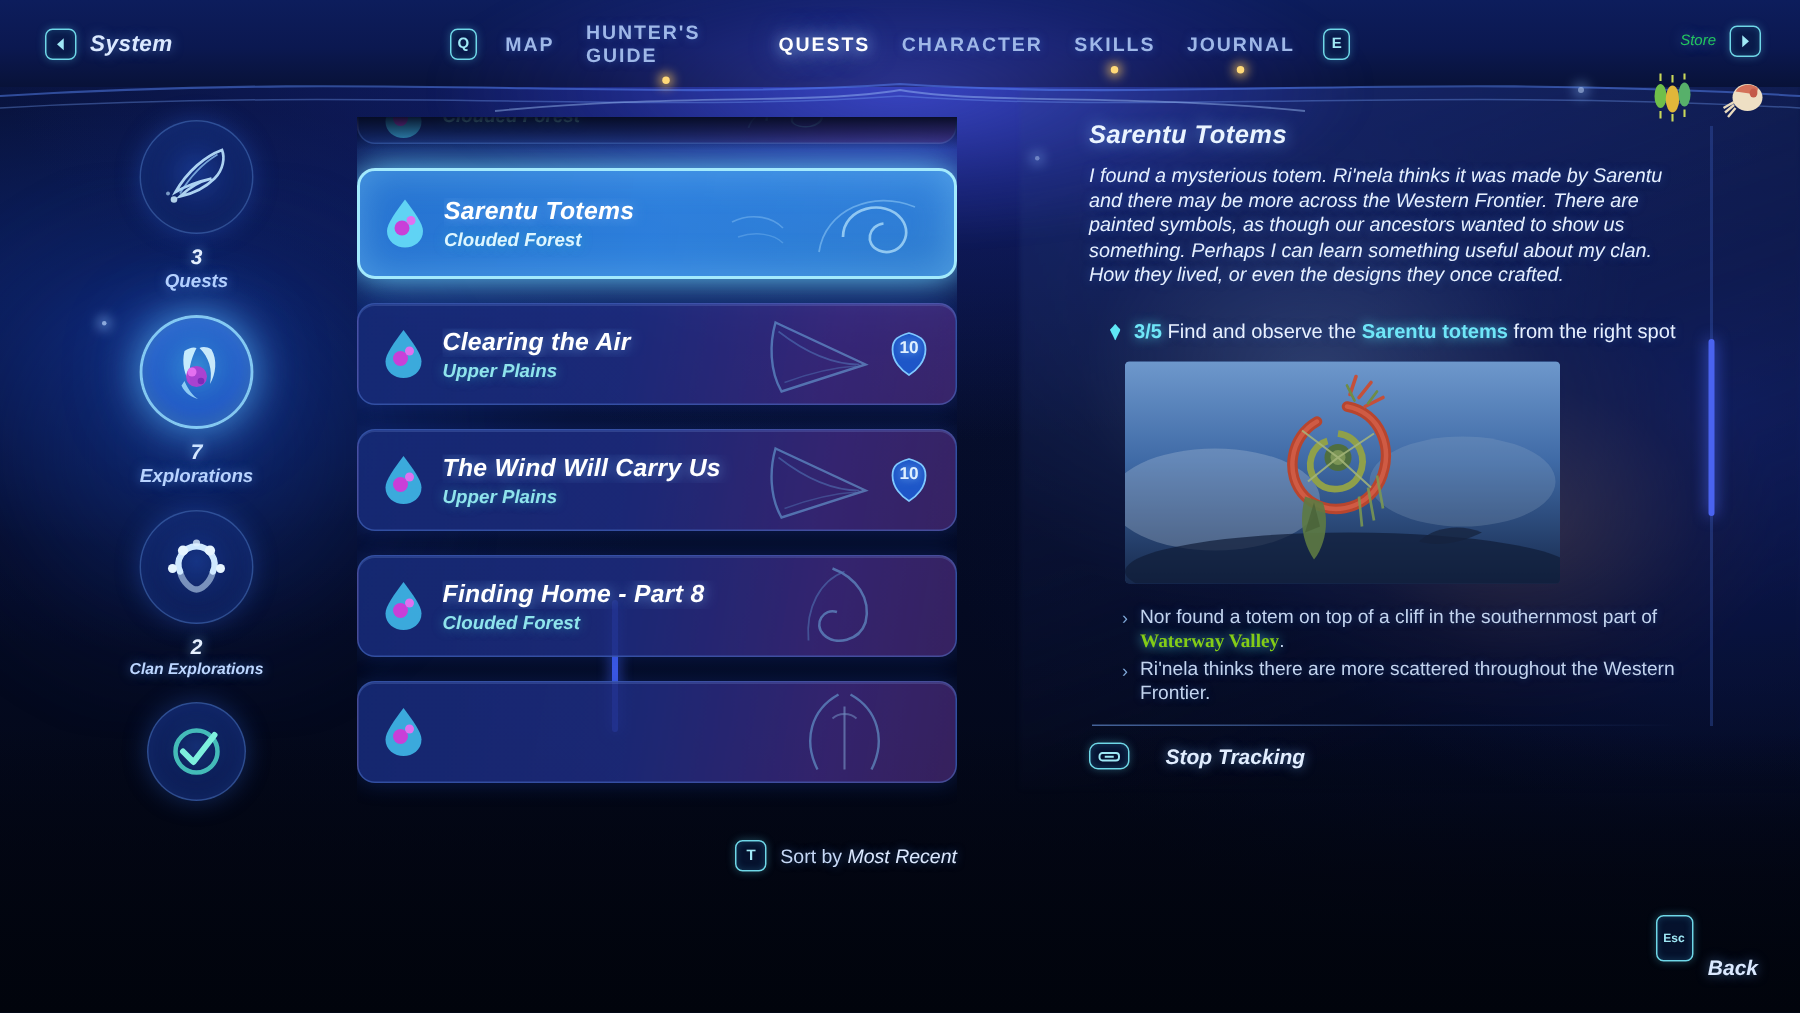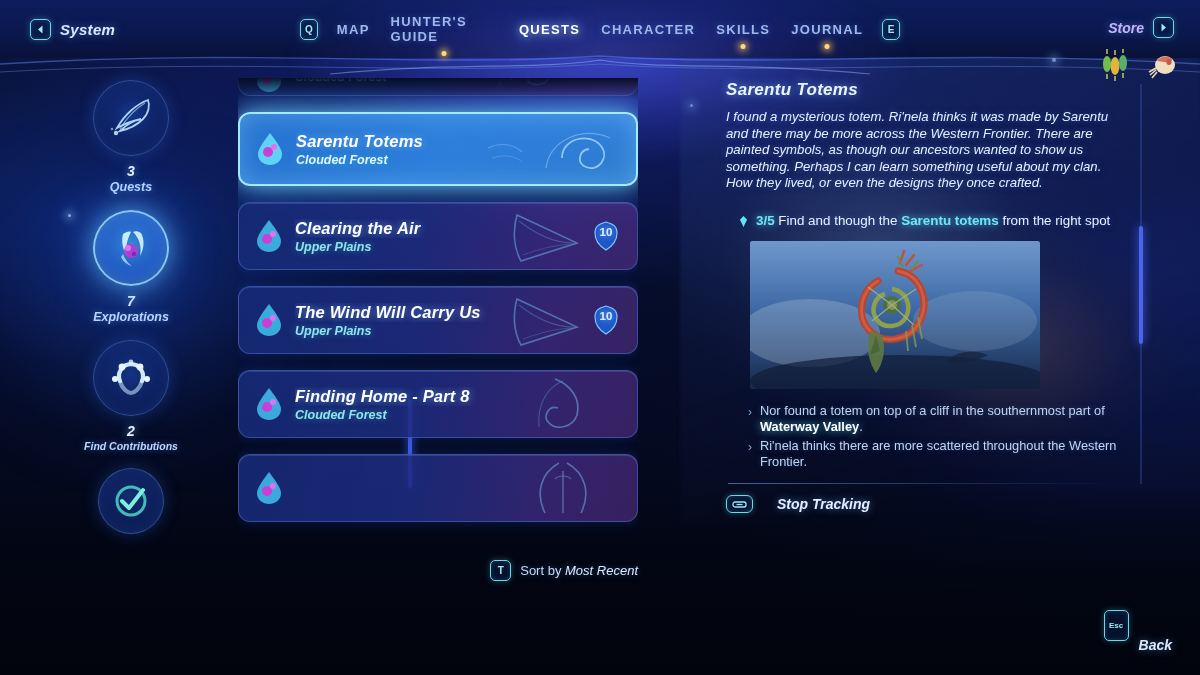--- a/index.html
+++ b/index.html
@@ -100,21 +100,21 @@
   .nav-dot {
     position:absolute; left:50%; bottom:-9px; transform:translateX(-50%);
     width:5px; height:5px; border-radius:50%;
     background:#ffd978; box-shadow:0 0 7px 2px rgba(255,200,90,.85);
   }
   .store-area {
     position:absolute; right:26px; top:17px;
     display:flex; align-items:center; gap:9px; cursor:pointer;
   }
   .store-label {
-    font-size:14px; font-style:italic; font-weight:bold; color:#c4b5fd;
+    font-size:10px; font-style:italic; font-weight:normal; color:#22c55e;
     text-shadow:0 0 8px rgba(120,180,255,.5);
   }
   .currency-row {
     position:absolute; right:22px; top:48px;
     display:flex; align-items:center; gap:18px;
   }
   .cur-icon { width:30px; height:34px; position:relative; }
 
   
   .sidebar {
@@ -267,21 +267,21 @@
     display:flex; gap:8px; align-items:flex-start; margin-bottom:3px;
   }
   .hint-chev {
     flex:0 0 auto; margin-top:3px;
     color:#7fa8d8; font-size:12px; line-height:13px;
   }
   .hint-text {
     font-size:12.8px; line-height:16px; color:#c3d4ee;
     text-shadow:0 0 5px rgba(50,95,180,.5);
   }
-  .hint-text .cy { color:#ffffff; font-weight:bold; text-shadow:0 0 8px rgba(90,230,255,.8); }
+  .hint-text .cy { color:#84cc16; font-weight:bold; text-shadow:0 0 8px rgba(90,230,255,.8);font-family:Liberation Serif, serif; }
   .d-divider {
     margin-top:13px; margin-left:2px; width:390px; height:1px;
     background:linear-gradient(90deg, rgba(120,170,250,.55) 0%, rgba(90,140,230,.25) 60%, rgba(60,100,190,0) 100%);
   }
   .d-action {
     margin-top:11px; display:flex; align-items:center; gap:24px; cursor:pointer;
   }
   .d-action-label {
     font-size:14px; font-weight:bold; font-style:italic; color:#e2eeff;
     text-shadow:0 0 8px rgba(120,180,255,.6);
@@ -440,21 +440,21 @@
         <path d="M18,32 A12,12 0 1,1 40,32" fill="none" stroke="#cfe9ff" stroke-width="4.2" stroke-linecap="round"></path>
         <path d="M18,32 C20,40 26,44 29,44 C32,44 38,40 40,32" fill="none" stroke="#cfe9ff" stroke-width="4.2" stroke-linecap="round" opacity=".55"></path>
         <circle cx="20" cy="18" r="3.4" fill="#e6f5ff"></circle>
         <circle cx="38" cy="18" r="3.4" fill="#e6f5ff"></circle>
         <circle cx="13" cy="30" r="3" fill="#e6f5ff"></circle>
         <circle cx="45" cy="30" r="3" fill="#e6f5ff"></circle>
         <circle cx="29" cy="13" r="2.4" fill="#dff0ff" opacity=".8"></circle>
       </svg>
     </div>
     <div class="side-count">2</div>
-    <div class="side-name small">Find Contributions</div>
+    <div class="side-name small">Clan Explorations</div>
   </div>
 
   <div class="side-cat last">
     <div class="side-orb">
       <svg width="44" height="44" viewBox="0 0 44 44">
         <circle cx="22" cy="22" r="14" fill="none" stroke="#4ed6c8" stroke-width="3" opacity=".85"></circle>
         <path d="M13,22 L20,29 L34,11" fill="none" stroke="#7df0dd" stroke-width="4" stroke-linecap="round" stroke-linejoin="round"></path>
       </svg>
     </div>
   </div>
@@ -606,21 +606,21 @@
   <span class="sort-label"><span>Sort by </span><i>Most Recent</i></span>
 </div>
 
 <div class="detail">
 
   <div class="d-title">Sarentu Totems</div>
   <div class="d-desc">I found a mysterious totem. Ri'nela thinks it was made by Sarentu and there may be more across the Western Frontier. There are painted symbols, as though our ancestors wanted to show us something. Perhaps I can learn something useful about my clan. How they lived, or even the designs they once crafted.</div>
 
   <div class="d-obj">
     <span class="obj-bullet"></span>
-    <span class="obj-text"><span class="cy">3/5</span><span> Find and though the </span><span class="cy">Sarentu totems</span><span> from the right spot</span></span>
+    <span class="obj-text"><span class="cy">3/5</span><span> Find and observe the </span><span class="cy">Sarentu totems</span><span> from the right spot</span></span>
   </div>
 
   <div class="d-image">
     <svg width="290" height="148" viewBox="0 0 290 148">
       <defs>
         <linearGradient id="skyg" x1="0" y1="0" x2="0" y2="1">
           <stop offset="0%" stop-color="#6e98cc"></stop>
           <stop offset="45%" stop-color="#3f6aa6"></stop>
           <stop offset="100%" stop-color="#17294c"></stop>
         </linearGradient>

